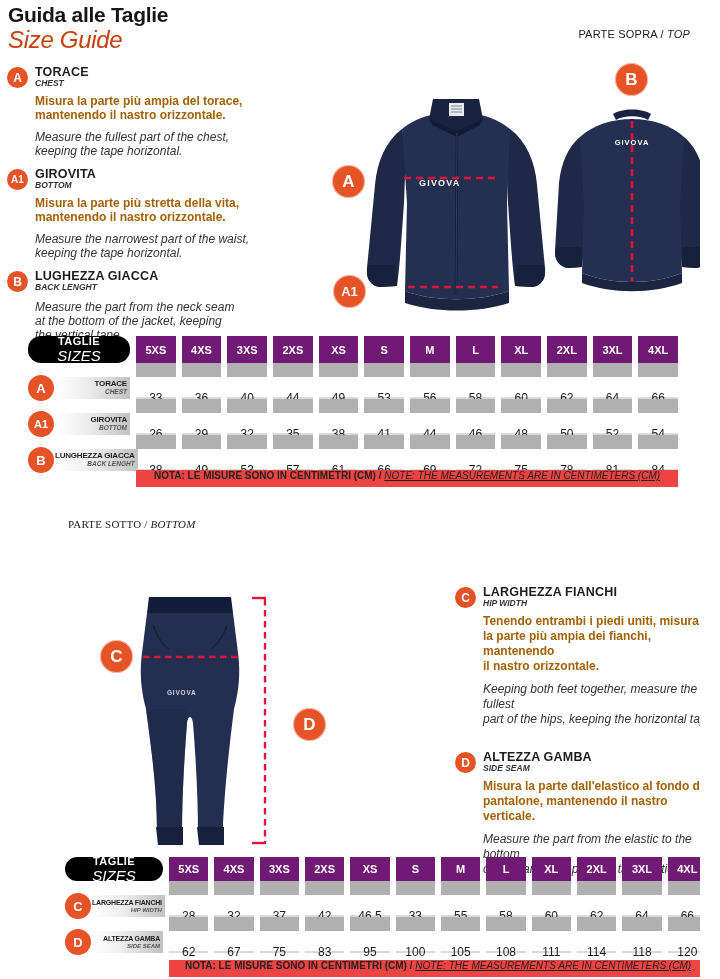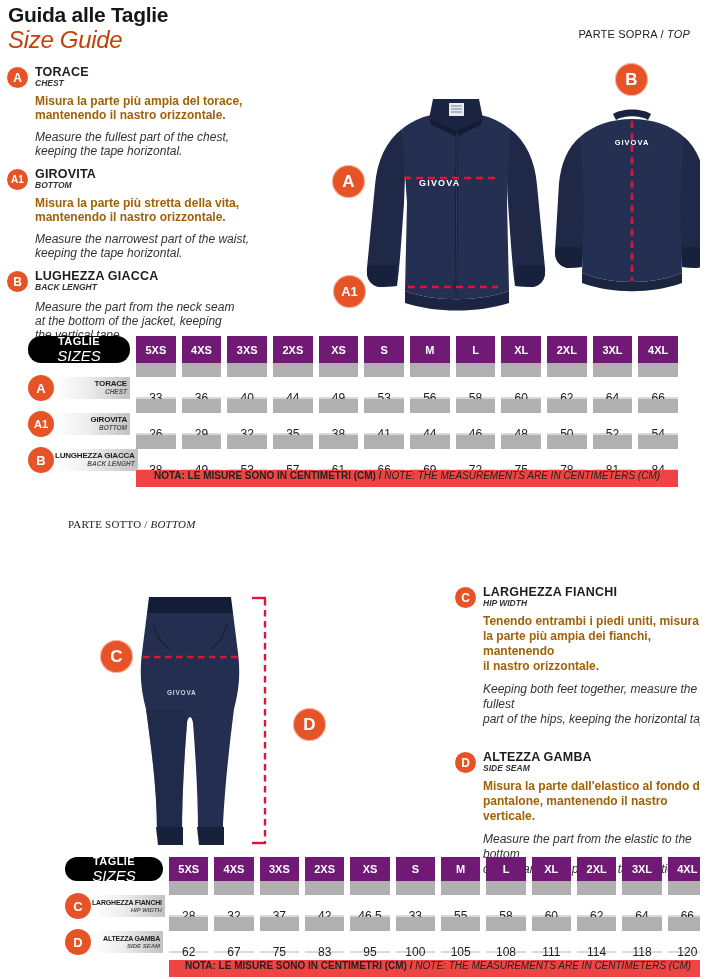--- a/index.html
+++ b/index.html
@@ -65,21 +65,21 @@
                align-items:flex-end;padding-right:3px;line-height:1;
                background:linear-gradient(90deg,#ffffff 0%,#efefef 40%,#c2c2c2 100%);}
   .lbl-it{font-size:8px;font-weight:bold;white-space:nowrap;letter-spacing:-0.2px;}
   .lbl-en{font-size:6.5px;font-weight:bold;font-style:italic;color:#555;margin-top:1px;white-space:nowrap;}
   #table-bottom .lbl-it{font-size:7px;}
   #table-bottom .lbl-en{font-size:6px;}
 
   .note-bar{position:absolute;background:#ef4444;display:flex;align-items:flex-start;justify-content:center;
             font-size:10px;color:#222;white-space:pre;}
   .note-bar .nb-bold{font-weight:bold;}
-  .note-bar .nb-it{font-style:italic;}
+  .note-bar .nb-it{font-style:italic;text-decoration:underline;}
   .note-top{left:136px;top:470px;width:542px;height:17px;}
   .note-bottom{left:169px;top:960px;width:538px;height:17px;}
 </style>
 </head>
 <body>
 
 <div class="page">
 
   <div class="title-block">
     <h1 class="title-it">Guida alle Taglie</h1>

